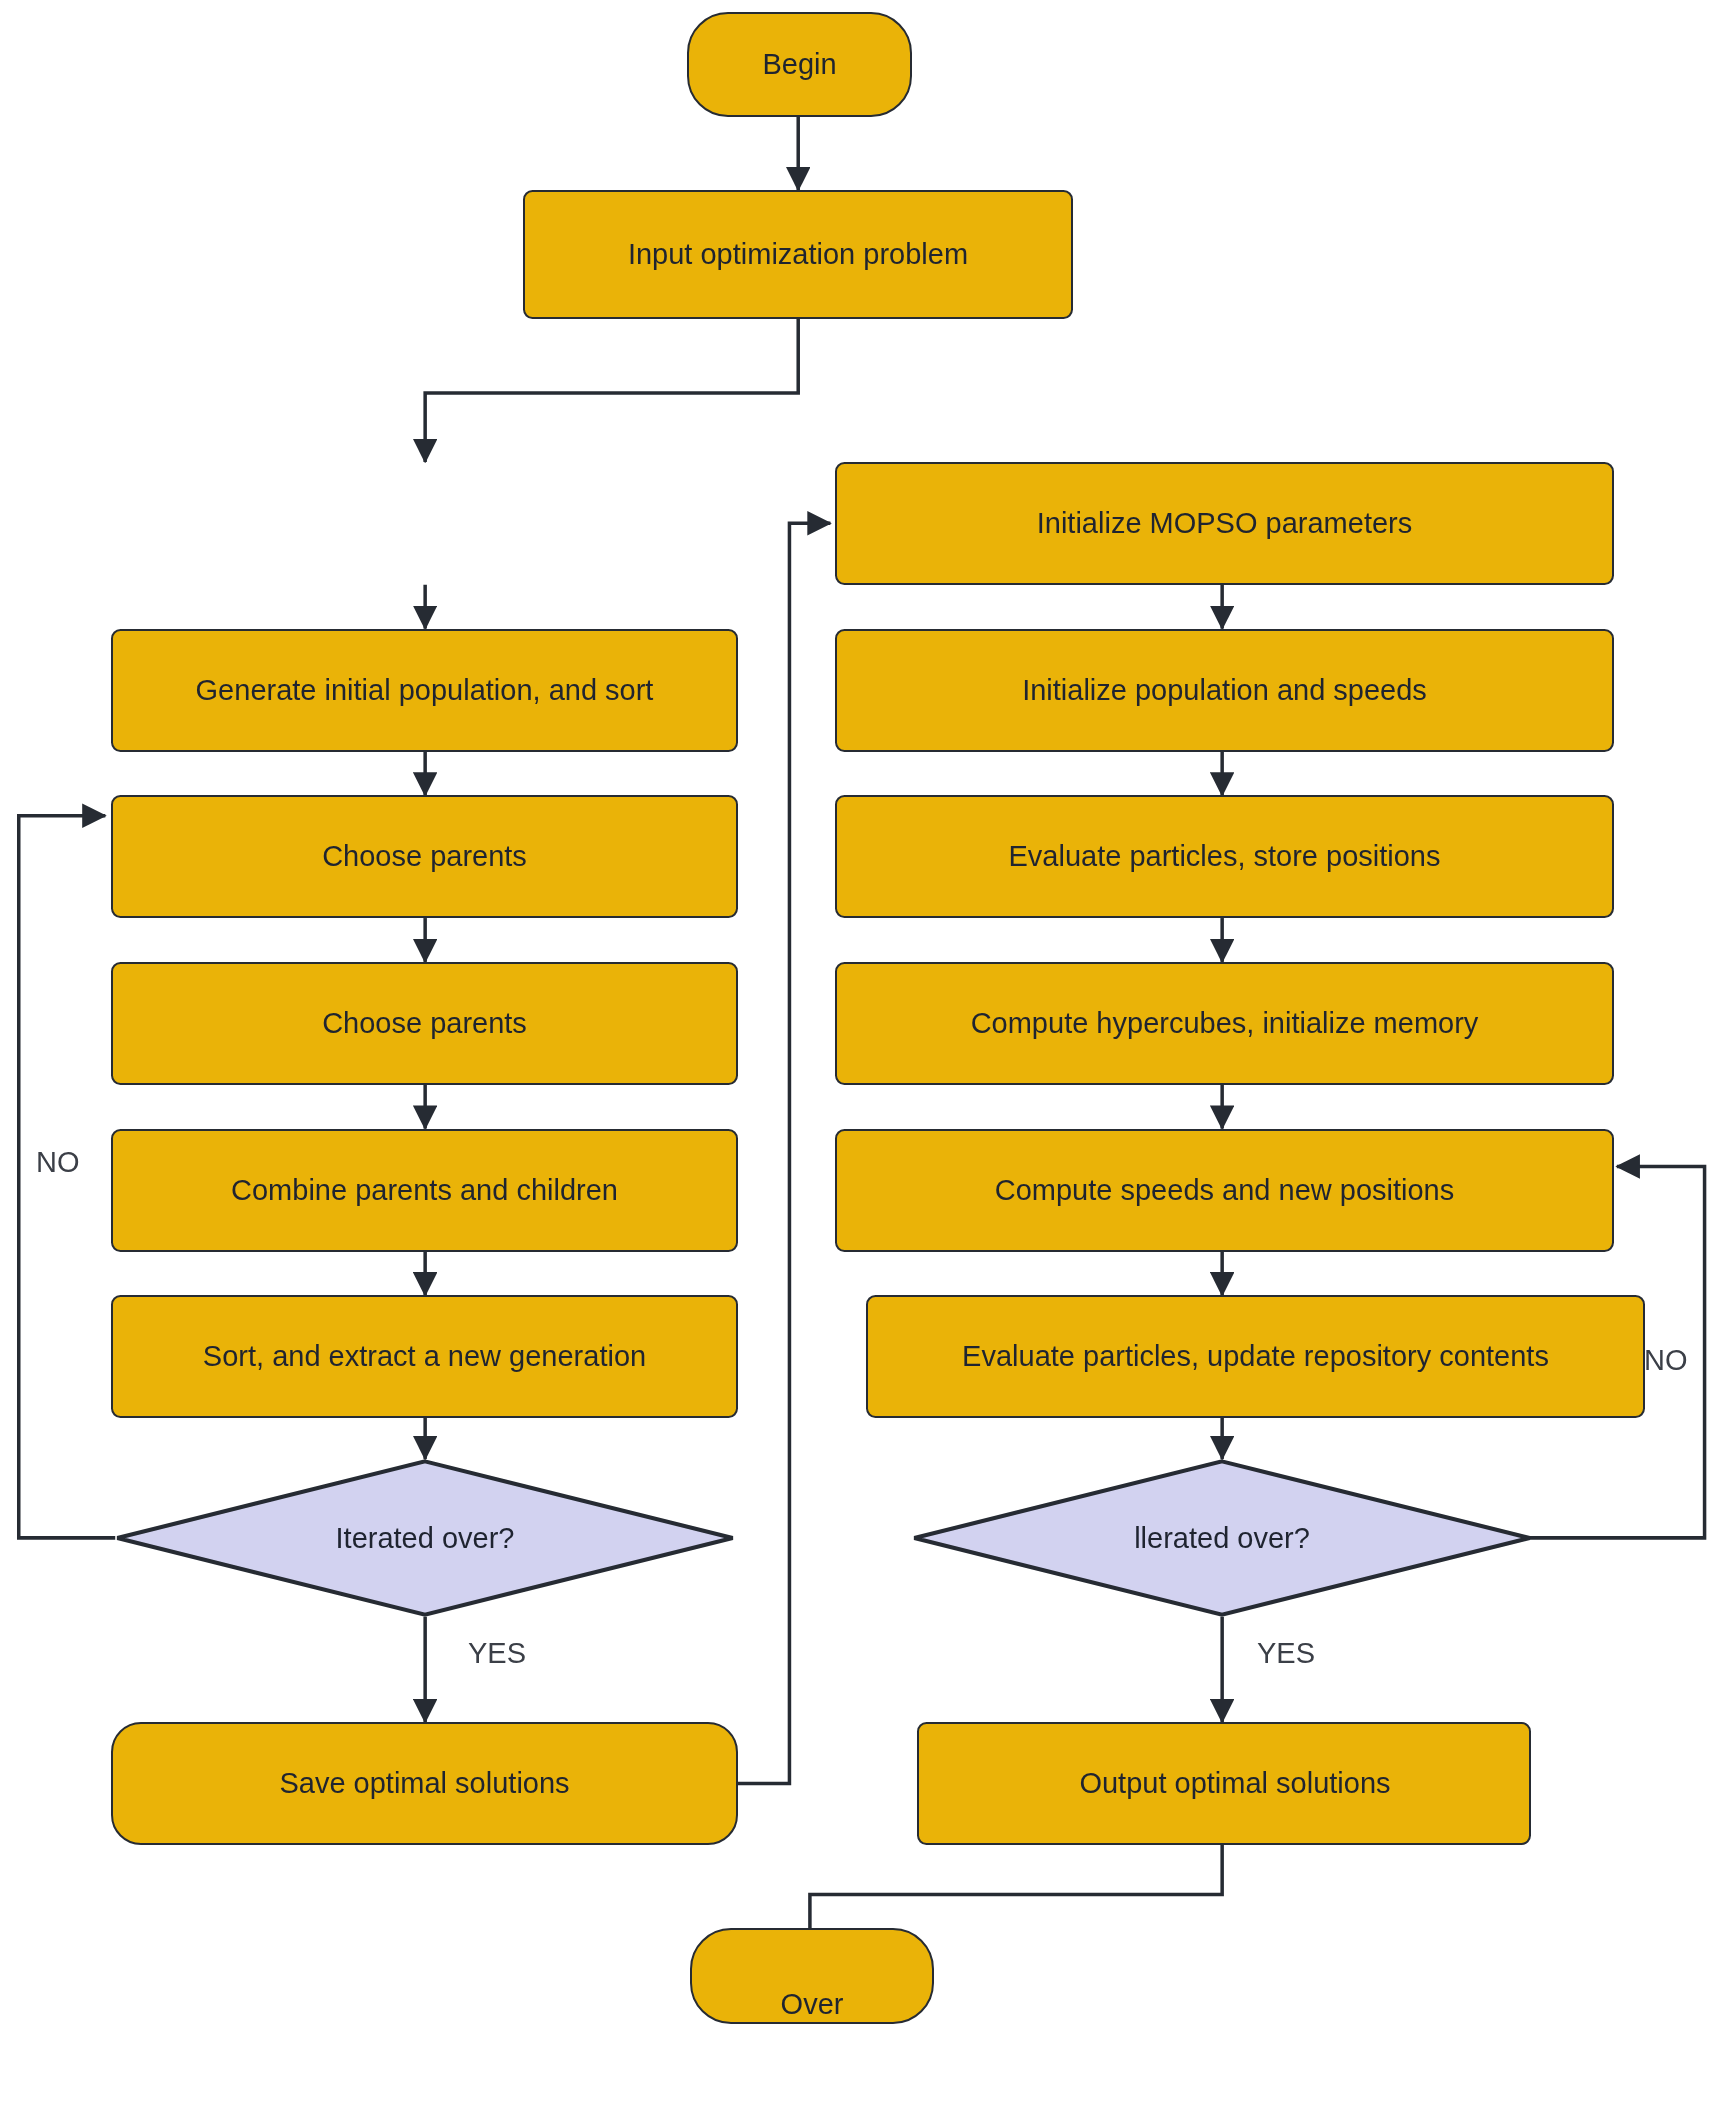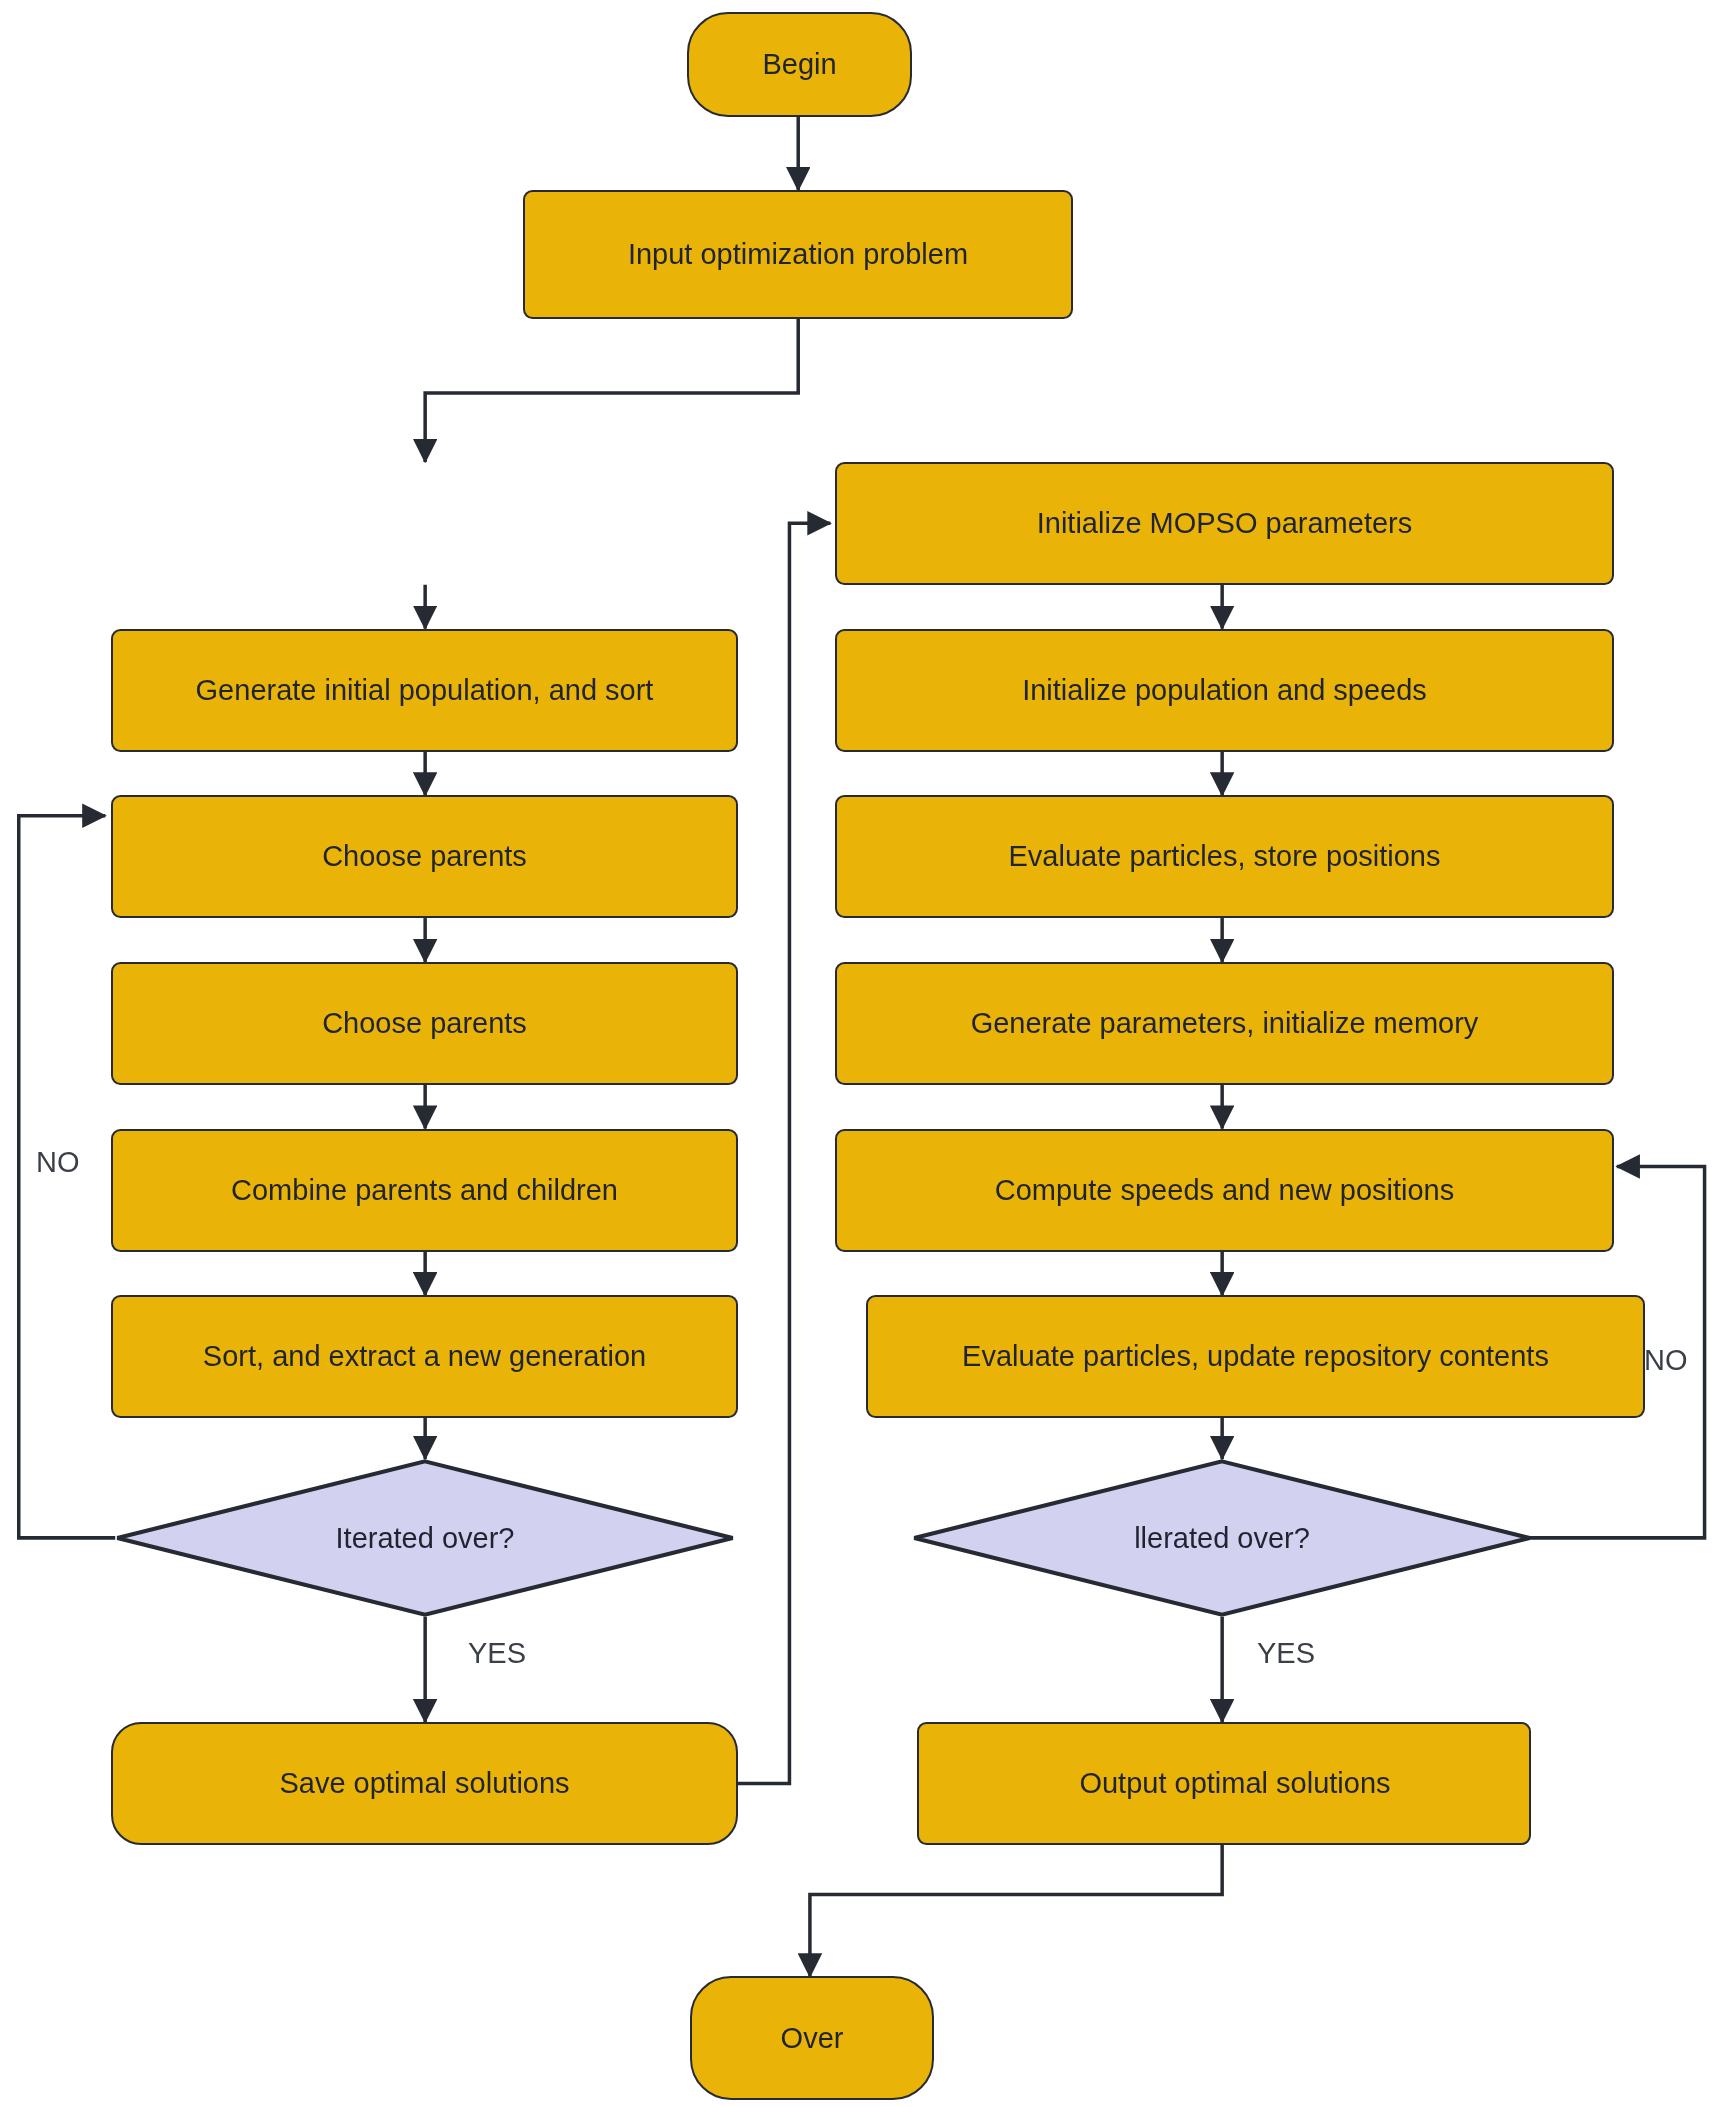--- a/index.html
+++ b/index.html
@@ -170,21 +170,21 @@
 
   <div class="node process" style="left:835px; top:629px; width:779px; height:123px;">
     <span>Initialize population and speeds</span>
   </div>
 
   <div class="node process" style="left:835px; top:795px; width:779px; height:123px;">
     <span>Evaluate particles, store positions</span>
   </div>
 
   <div class="node process" style="left:835px; top:962px; width:779px; height:123px;">
-    <span>Generate parameters, initialize memory</span>
+    <span>Compute hypercubes, initialize memory</span>
   </div>
 
   <div class="node process" style="left:835px; top:1129px; width:779px; height:123px;">
     <span>Compute speeds and new positions</span>
   </div>
 
   <div class="node process" style="left:835px; top:1295px; width:779px; height:123px;margin-left:31px;">
     <span>Evaluate particles, update repository contents</span>
   </div>
 
@@ -192,21 +192,21 @@
     <svg width="620" height="158" viewBox="0 0 1060 270" xmlns="http://www.w3.org/2000/svg">
       <polygon points="530,4 1056,135 530,266 4,135" fill="#d2d2f0" stroke="#262b33" stroke-width="7"></polygon>
     </svg>
     <div class="diamond-label">llerated over?</div>
   </div>
 
   <div class="node process" style="left:917px; top:1722px; width:614px; height:123px;padding-left:36px;">
     <span>Output optimal solutions</span>
   </div>
 
-  <div class="node terminal" style="left:690px; top:1976px; width:244px; height:124px;">
+  <div class="node terminal" style="left:690px; top:1928px; width:244px; height:96px;align-items:flex-end;">
     <span>Over</span>
   </div>
 
   <div class="edge-label" style="left:36px; top:1146px;">NO</div>
   <div class="edge-label" style="left:468px; top:1637px;">YES</div>
   <div class="edge-label" style="left:1644px; top:1344px;">NO</div>
   <div class="edge-label" style="left:1257px; top:1637px;">YES</div>
 
 </div>
 

